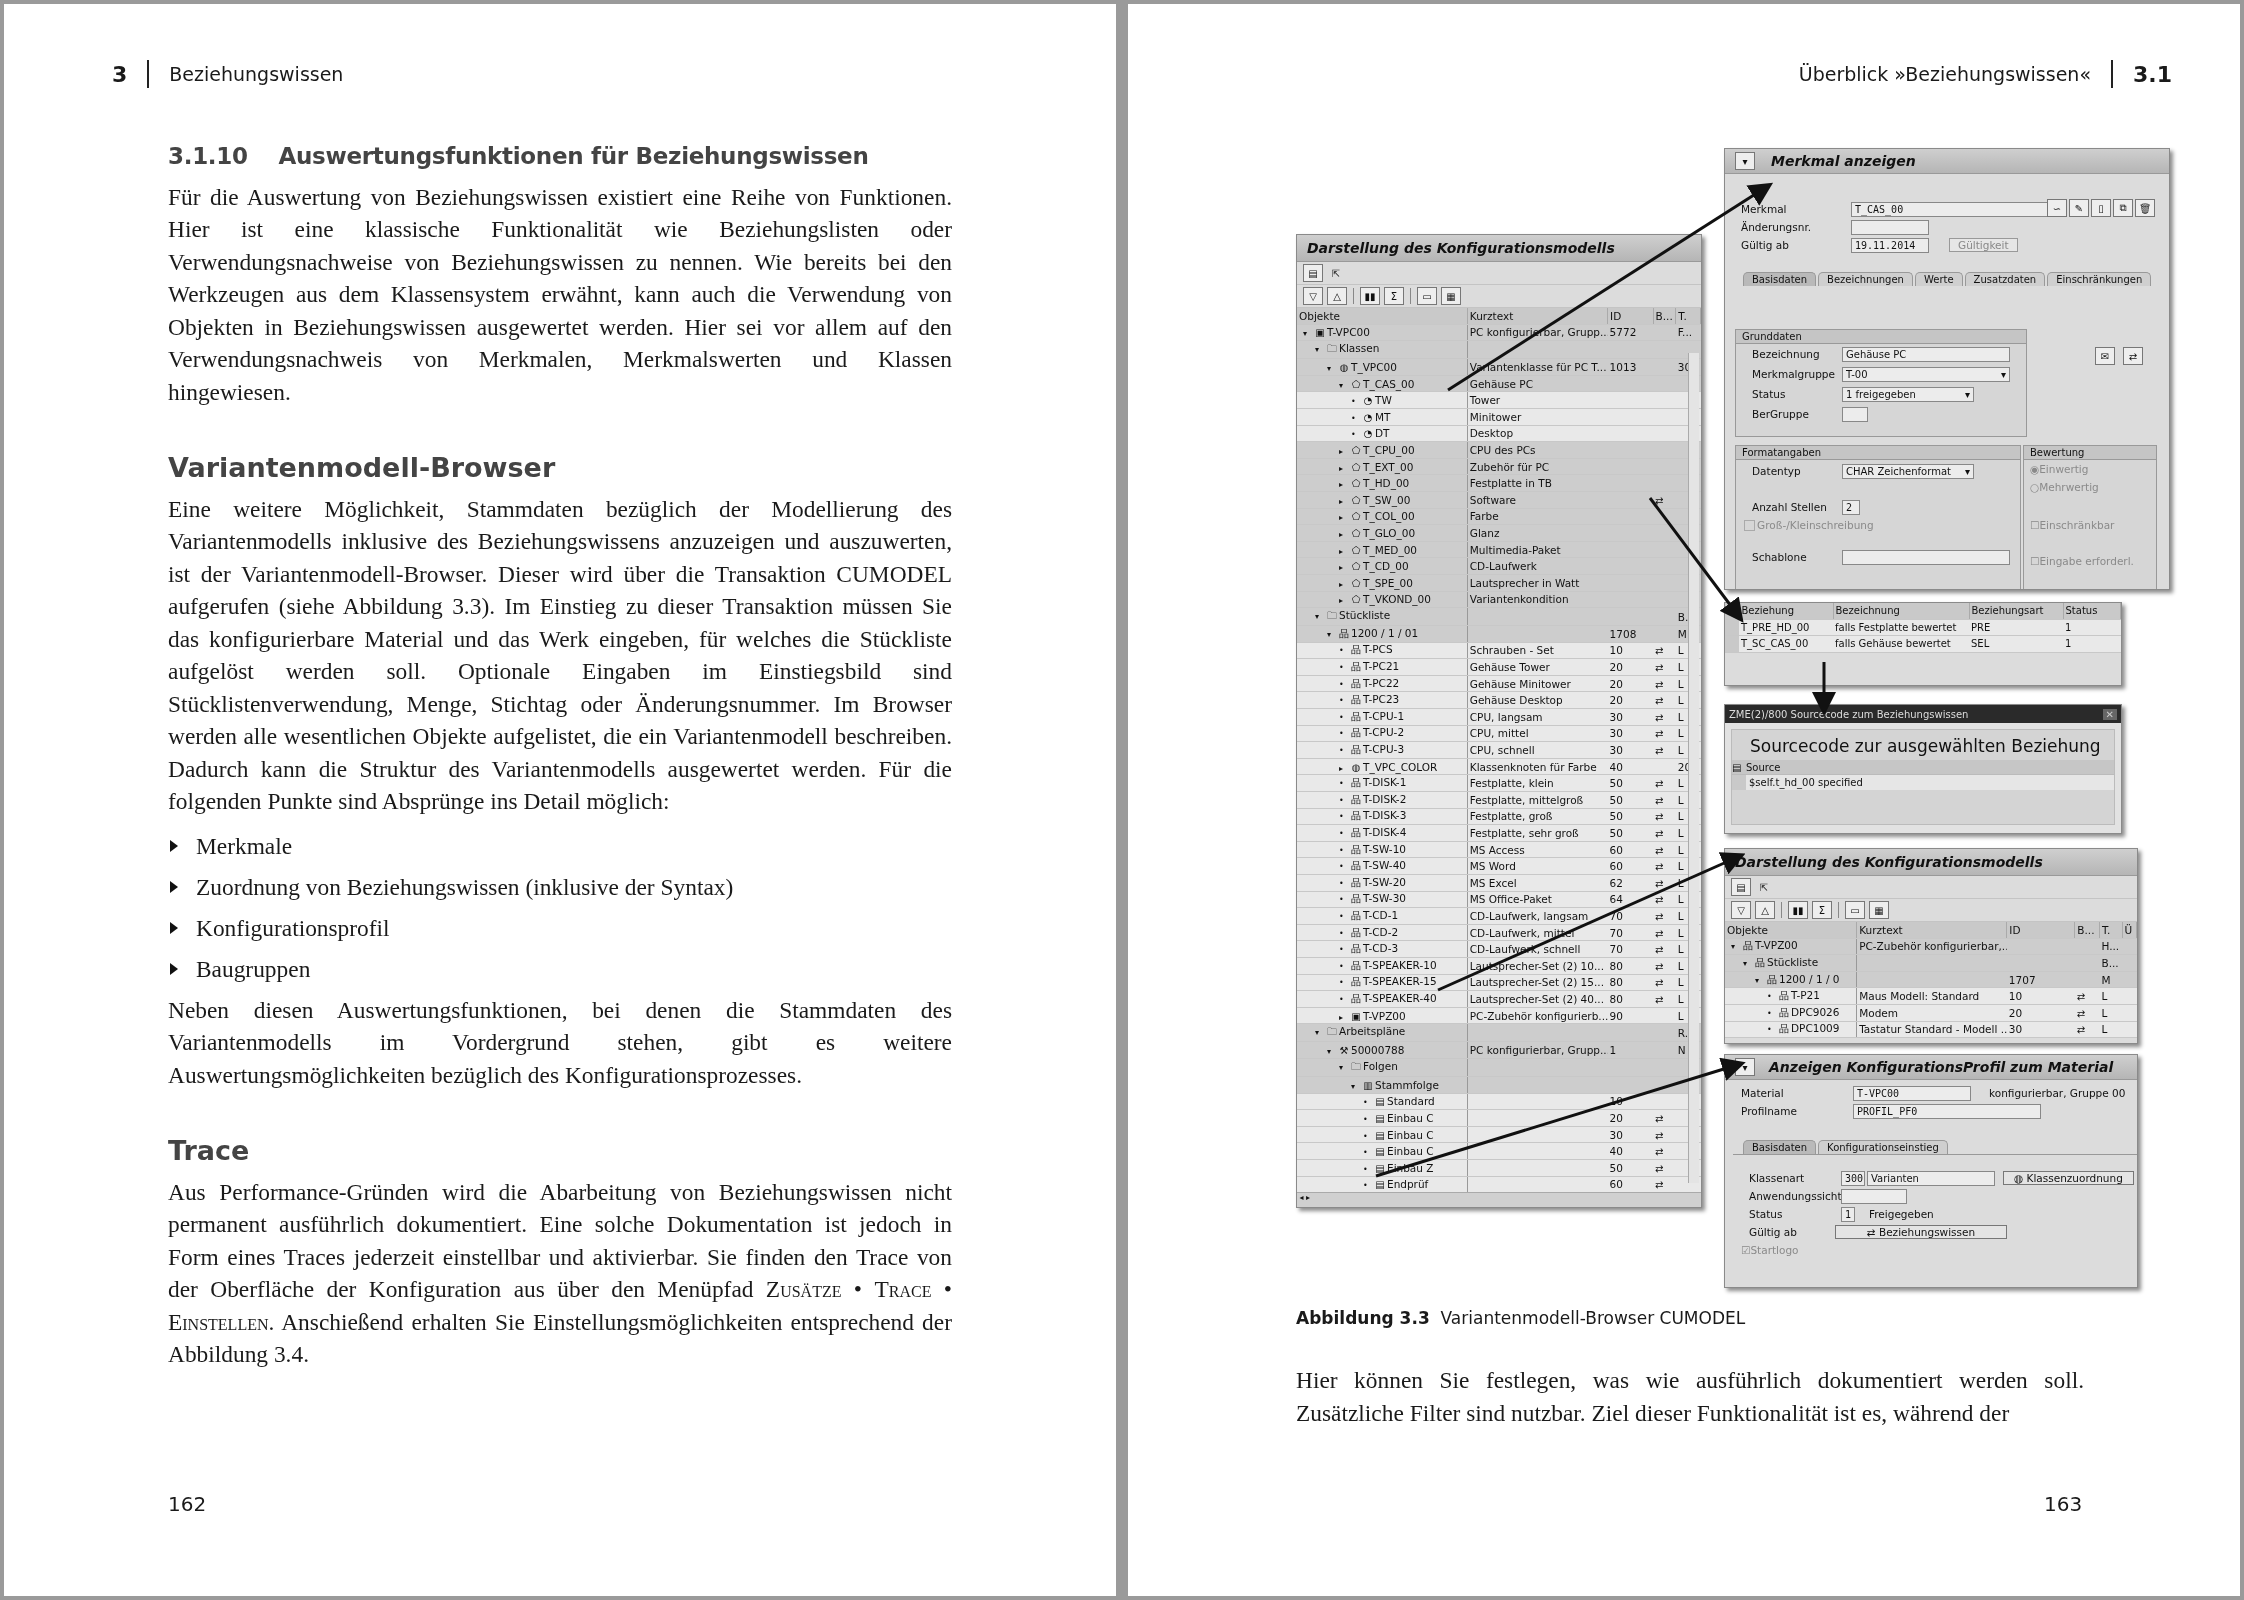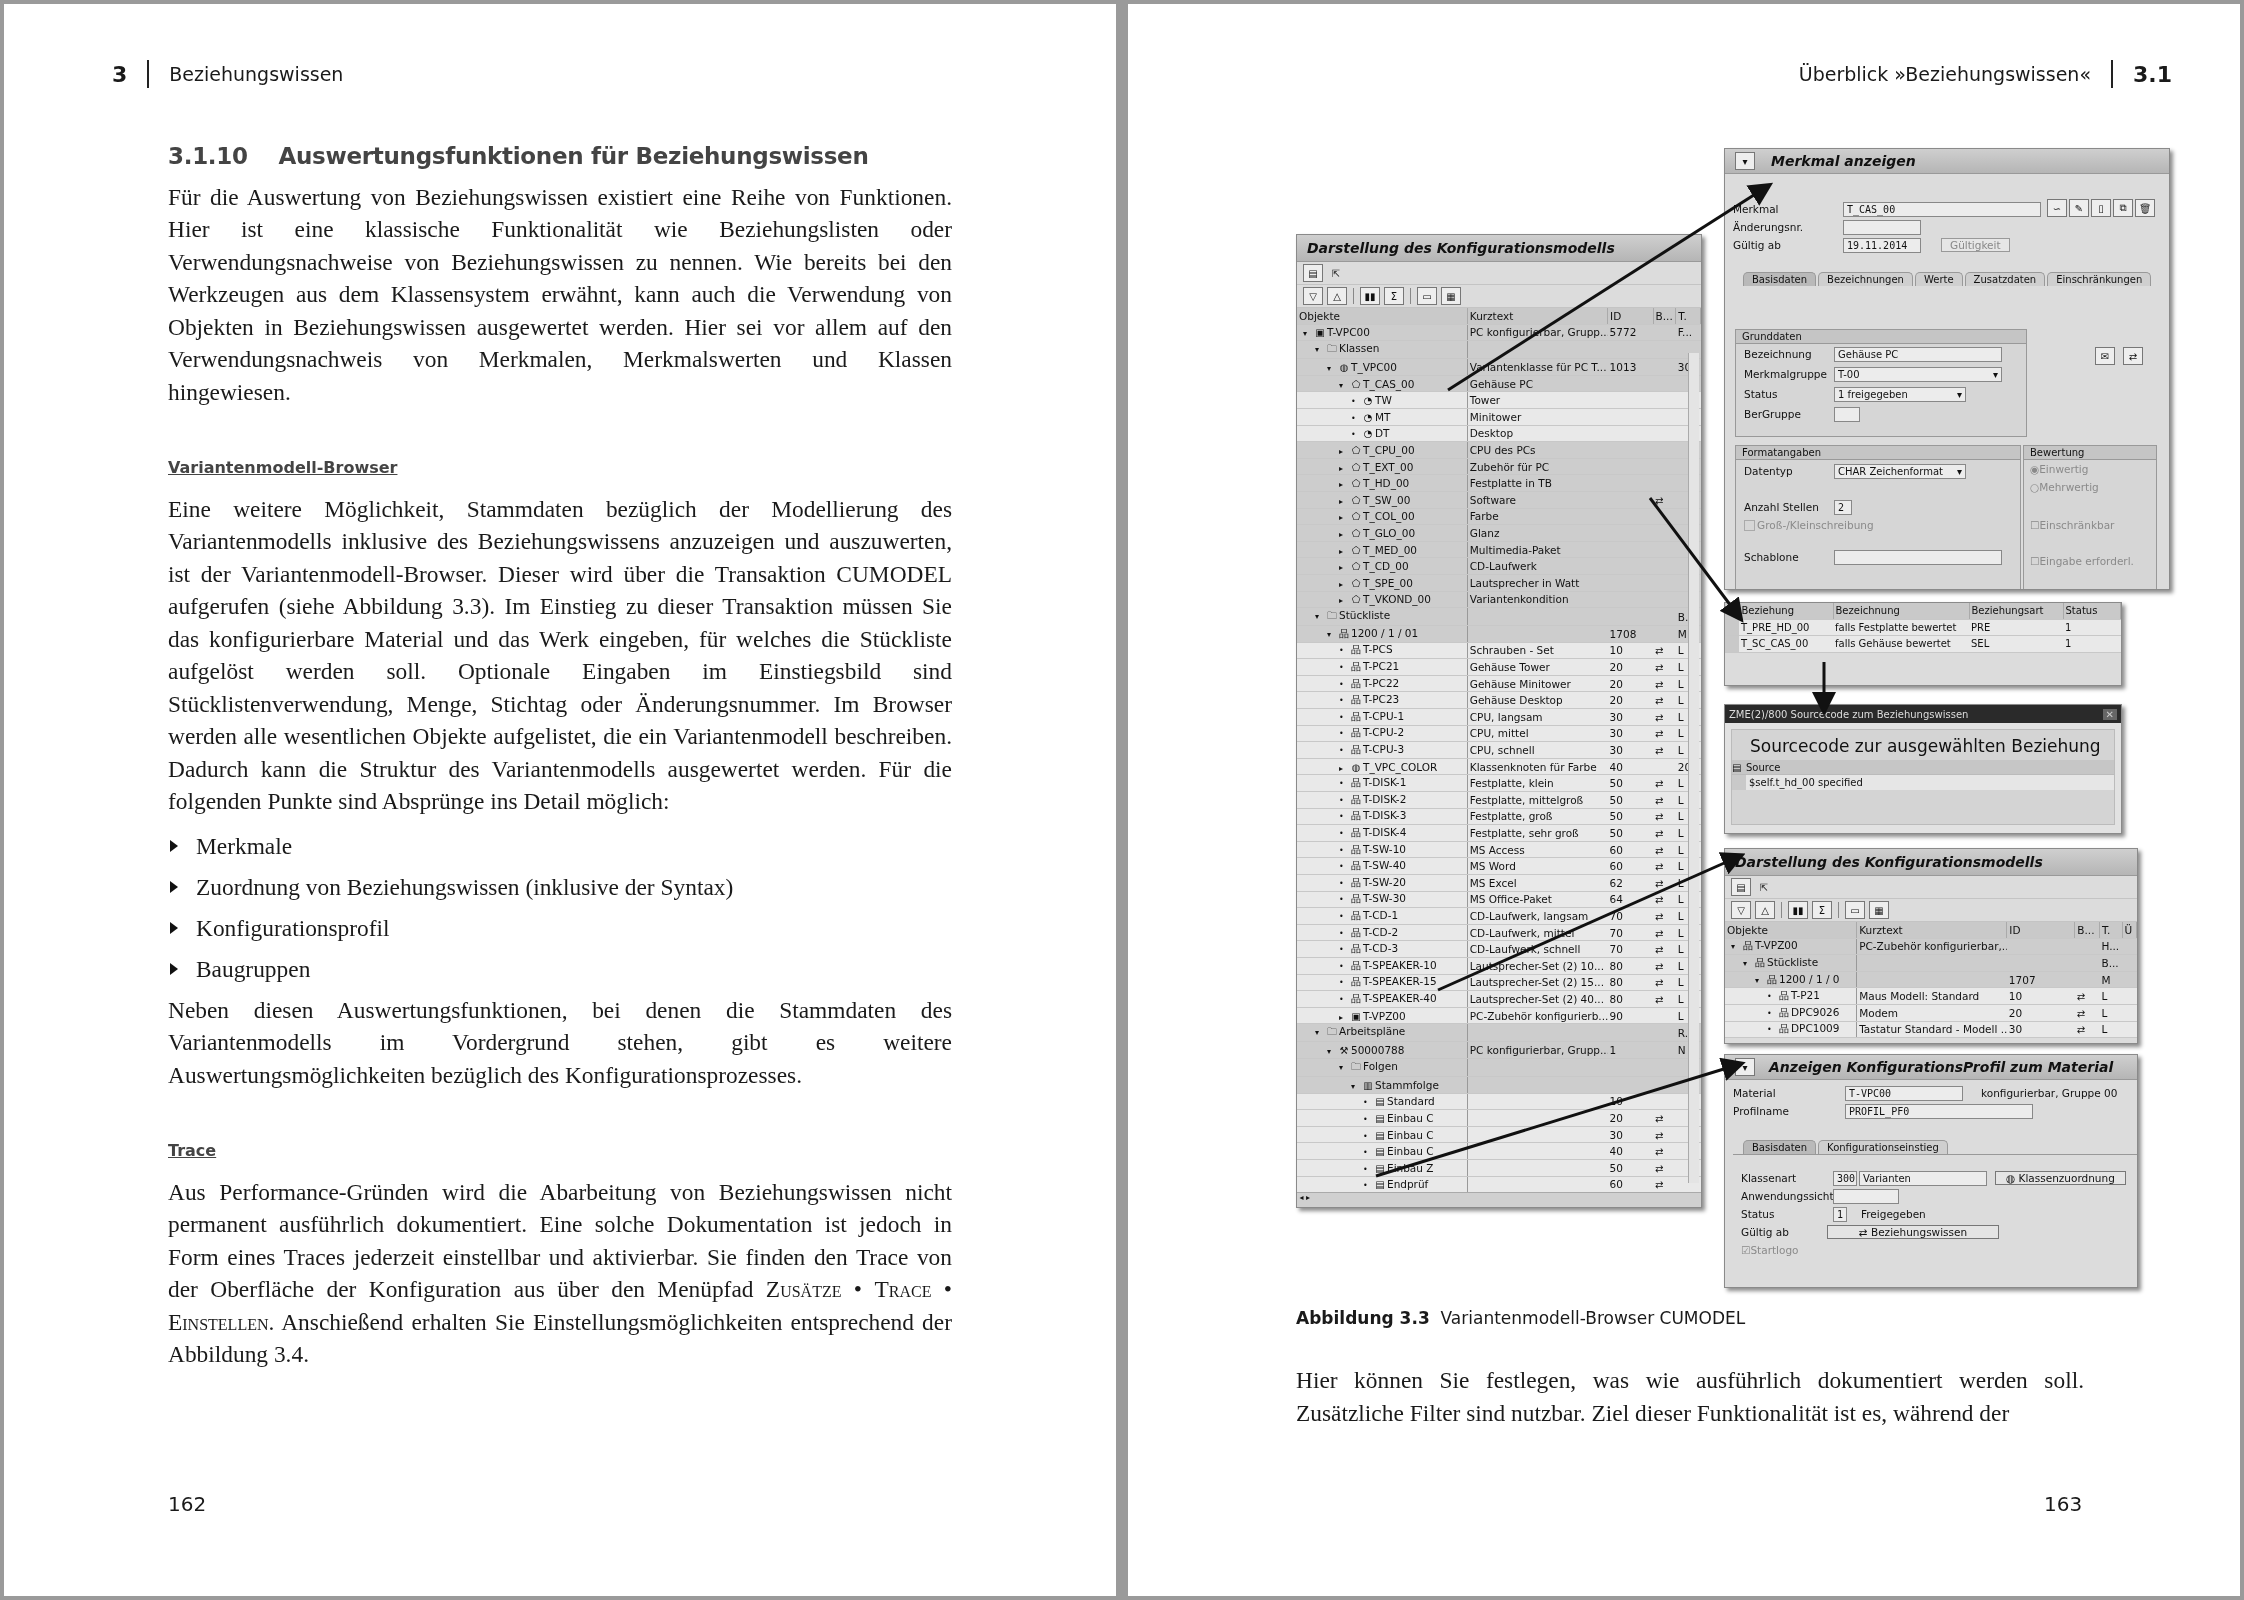--- a/index.html
+++ b/index.html
@@ -5,21 +5,21 @@
   html,body{margin:0;padding:0;}
   body{width:2244px;height:1600px;background:#9a9a9a;position:relative;overflow:hidden;font-family:"DejaVu Serif",serif;color:#1a1a1a;}
   .page{position:absolute;top:4px;height:1592px;background:#fff;}
   #left-page{left:4px;width:1112px;}
   #right-page{left:1128px;width:1112px;}
   .running-head{position:absolute;top:56px;font-family:"DejaVu Sans",sans-serif;font-size:19px;display:flex;align-items:center;}
   .rh-num{font-weight:bold;font-size:22px;}
   .rh-bar{display:inline-block;width:2px;height:28px;background:#222;margin:0 20px;}
   .body-col{position:absolute;left:164px;width:784px;font-family:"Liberation Serif",serif;font-size:23.4px;line-height:32.5px;text-align:justify;}
   h2.sec{font-family:"DejaVu Sans",sans-serif;font-size:23px;color:#444;margin:0;font-weight:bold;letter-spacing:-0.3px;}
-  h3.sub{font-family:"DejaVu Sans",sans-serif;font-size:16px;color:#444;margin:0;font-weight:bold;text-decoration:underline;}
+  h3.sub{font-family:"DejaVu Sans",sans-serif;font-size:27px;color:#444;margin:0;font-weight:bold;}
   p{margin:0;}
   ul.bullets{list-style:none;margin:0;padding:0;}
   ul.bullets li{position:relative;padding-left:28px;height:41px;}
   ul.bullets li .tri{position:absolute;left:2px;top:10px;width:0;height:0;border-top:6px solid transparent;border-bottom:6px solid transparent;border-left:8px solid #111;}
   .sc{font-variant:small-caps;}
   .folio{position:absolute;top:1488px;font-family:"DejaVu Sans",sans-serif;font-size:20px;}
   
   .sap{position:absolute;background:#dcdcdc;border:1px solid #8a8a8a;box-shadow:3px 3px 4px rgba(0,0,0,0.45);font-family:"DejaVu Sans",sans-serif;font-size:10.5px;color:#111;overflow:hidden;}
   .sap-title{height:26px;background:linear-gradient(#cfcfcf,#b5b5b5);border-bottom:1px solid #999;font-weight:bold;font-style:italic;font-size:14px;display:flex;align-items:center;padding-left:10px;}
   .sap-toolbar{height:22px;display:flex;align-items:center;padding-left:6px;gap:4px;border-bottom:1px solid #c4c4c4;}
@@ -29,21 +29,21 @@
   table.tree td,table.tree th{height:15.6px;padding:0 2px;white-space:nowrap;overflow:hidden;text-overflow:clip;border-bottom:1px solid #c8c8c8;font-weight:normal;text-align:left;}
   table.tree th{background:#c9c9c9;border-right:1px solid #aaa;}
   table.tree td.c1{border-right:1px solid #999;}
   tr.grp td{background:#cdcdcd;}
   tr.lt td{background:#e9e9e9;}
   .ind{display:inline-block;}
   .exp{display:inline-block;width:10px;font-size:8px;}
   .ico{display:inline-block;width:14px;font-size:10px;text-align:center;}
   .relicon{font-size:10px;}
   .field-row{display:flex;align-items:center;height:18px;}
-  .fl{width:110px;padding-left:8px;}
+  .fl{width:110px;padding-left:16px;}
   .fv{border:1px solid #888;background:#ececec;height:13px;padding:0 3px;font-family:"DejaVu Sans Mono",monospace;font-size:10px;display:inline-flex;align-items:center;}
   .tabs{display:flex;gap:2px;padding-left:18px;margin-top:6px;text-align:center;}
   .tab{border:1px solid #999;border-bottom:none;background:#cfcfcf;padding:1px 8px;font-size:10px;border-radius:5px 5px 0 0;}
   .tab.active{background:#b9b9b9;}
   .groupbox{position:absolute;border:1px solid #999;background:#d6d6d6;}
   .gb-title{background:#c5c5c5;border-bottom:1px solid #999;padding:1px 6px;font-size:10px;}
   .muted{color:#8a8a8a;}
   .caption{position:absolute;left:168px;top:1304px;font-family:"DejaVu Sans",sans-serif;font-size:17px;}
   .caption b{font-weight:bold;}
   svg.arrows{position:absolute;left:0;top:0;pointer-events:none;}

